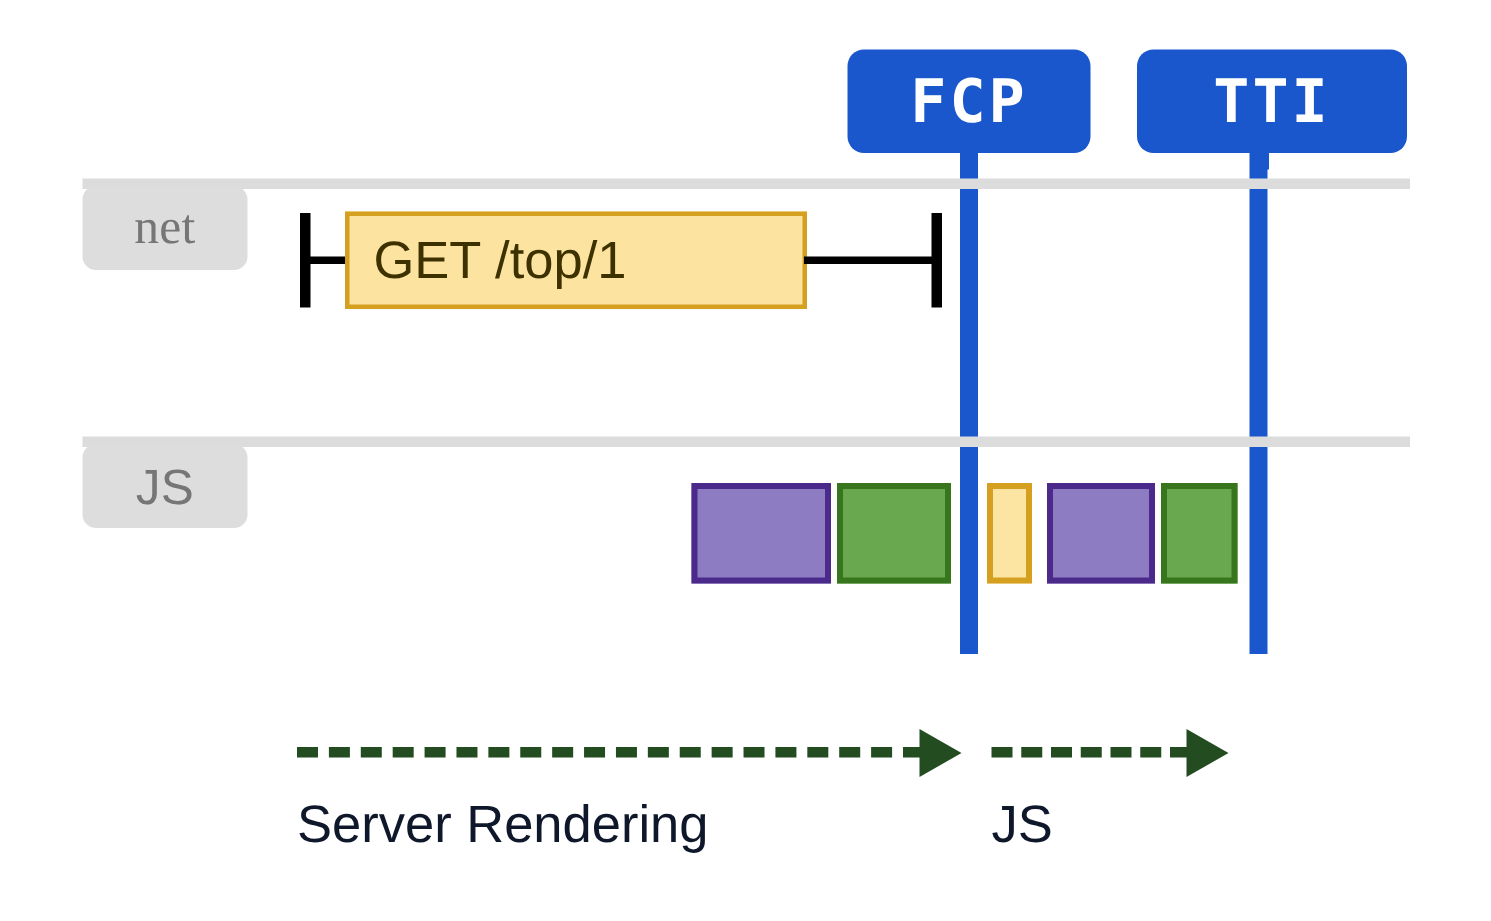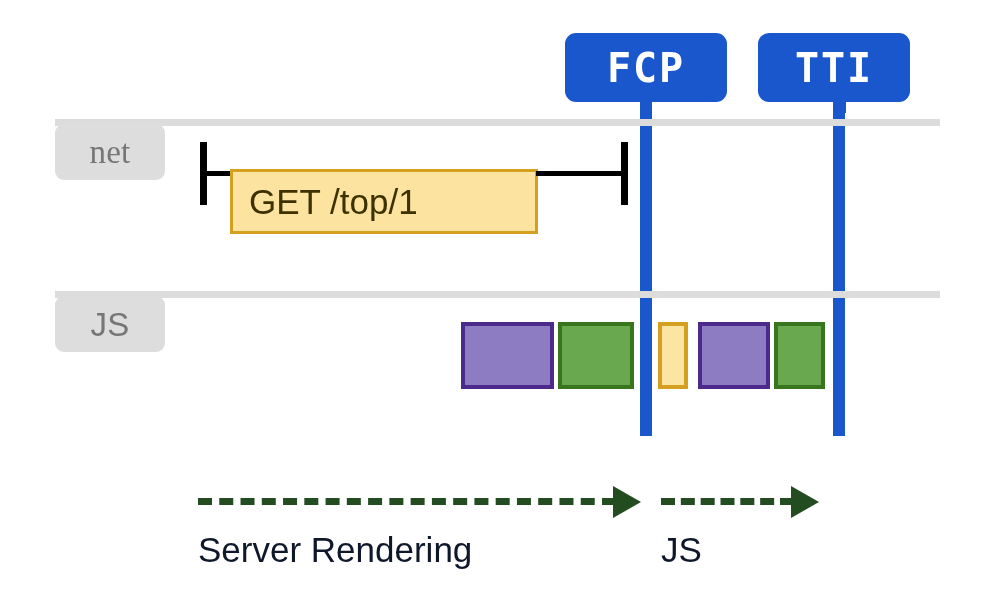--- a/index.html
+++ b/index.html
@@ -85,21 +85,20 @@
     position: absolute;
     background: #fce4a0;
     border: 3px solid #d5a020;
     box-sizing: border-box;
     display: flex;
     align-items: center;
     padding-left: 16px;
     color: #3d3100;
     font-size: 35px;
     font-family: "Liberation Sans", sans-serif;
-    margin-top: 28px;
   }
 
   
   .task {
     position: absolute;
     box-sizing: border-box;
   }
   .task.purple {
     background: #8e7cc3;
     border: 4px solid #4b2a8c;
@@ -141,21 +140,21 @@
 
 <div id="stage">
 
   <div class="milestone" style="left:565px; top:33px; width:162px; height:69px;border-radius:23px;">
     <div class="badge" style="width:162px; height:69px;">FCP</div>
     <div class="stem" style="left:75px; top:64px; width:12px; height:16px;"></div>
   </div>
   <div class="vline" style="left:640px; top:96px; width:12px; height:340px;"></div>
 
   <div class="milestone" style="left:758px; top:33px; width:164px; height:69px;">
-    <div class="badge" style="width:152px; height:69px;">TTI</div>
+    <div class="badge" style="width:180px; height:69px;">TTI</div>
     <div class="stem" style="left:76px; top:64px; width:12px; height:16px;"></div>
   </div>
   <div class="vline" style="left:833px; top:96px; width:12px; height:340px;"></div>
 
   <div class="lane-rule" style="left:55px; top:119px; width:885px;"></div>
   <div class="lane-chip" style="left:55px; top:124px; width:110px; height:56px;font-family:Liberation Serif, serif;">
     <span>net</span>
   </div>
 
   <div class="whisker" style="left:200px; top:142px; height:63px;"></div>

